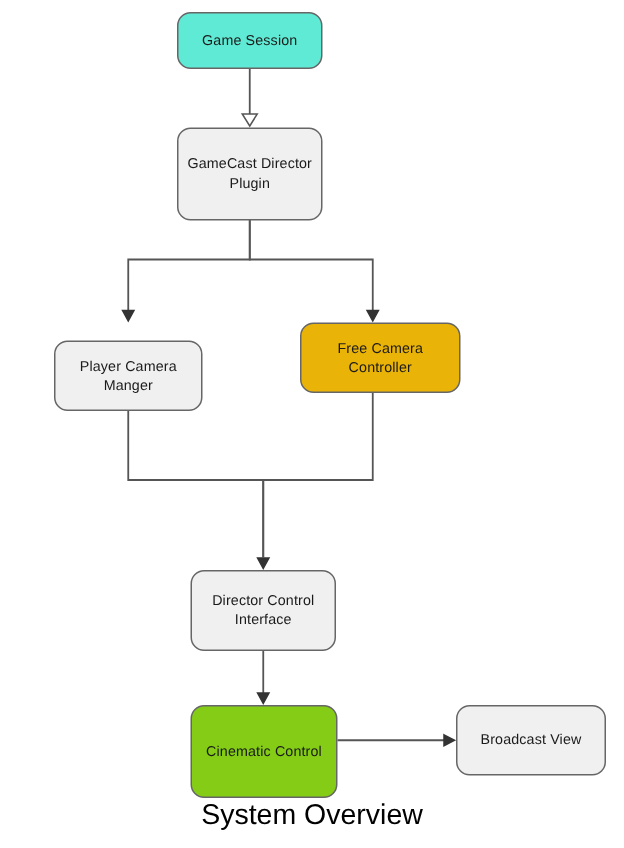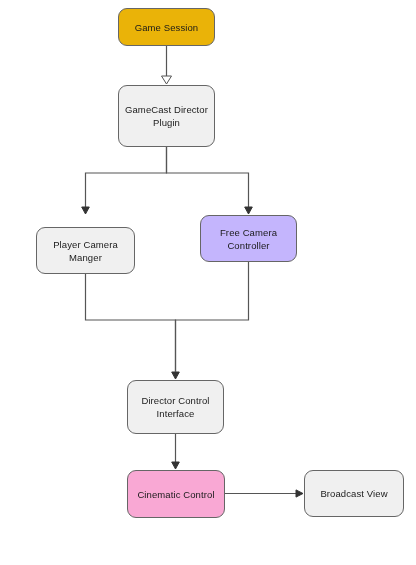--- a/index.html
+++ b/index.html
@@ -85,41 +85,42 @@
         <path d="M 175.5 427 L 175.5 462" fill="none" stroke="#555555" stroke-width="1.2"></path>
         <path d="M 171.7 462 L 179.3 462 L 175.5 469 Z" fill="#333333" stroke="#333333" stroke-width="1" stroke-linejoin="miter"></path>
       </g>
       <g>
         <path d="M 225 493.5 L 297 493.5" fill="none" stroke="#555555" stroke-width="1.2"></path>
         <path d="M 296 489.9 L 303 493.5 L 296 497.1 Z" fill="#333333" stroke="#333333" stroke-width="1" stroke-linejoin="miter"></path>
       </g>
     </svg>
 
   <div id="nodes-layer">
-      <div class="node" style="left: 118px; top: 8px; width: 97px; height: 38px; background: #eab308; border-color: rgb(102, 102, 102); color: rgb(26, 26, 26);">
+      <div class="node" style="left: 118px; top: 8px; width: 97px; height: 38px; background: #5eead4; border-color: rgb(102, 102, 102); color: rgb(26, 26, 26);">
         <span class="node-label">Game Session</span>
       </div>
       <div class="node" style="left: 118px; top: 85px; width: 97px; height: 62px; background: rgb(240, 240, 240); border-color: rgb(102, 102, 102); color: rgb(26, 26, 26);">
         <span class="node-label">GameCast Director
 Plugin</span>
       </div>
       <div class="node" style="left: 36px; top: 227px; width: 99px; height: 47px; background: rgb(240, 240, 240); border-color: rgb(102, 102, 102); color: rgb(26, 26, 26);">
         <span class="node-label">Player Camera
 Manger</span>
       </div>
-      <div class="node" style="left: 200px; top: 215px; width: 97px; height: 47px; background: #c4b5fd; border-color: rgb(102, 102, 102); color: rgb(26, 26, 26);">
+      <div class="node" style="left: 200px; top: 215px; width: 107px; height: 47px; background: #eab308; border-color: rgb(102, 102, 102); color: rgb(26, 26, 26);">
         <span class="node-label">Free Camera
 Controller</span>
       </div>
       <div class="node" style="left: 127px; top: 380px; width: 97px; height: 54px; background: rgb(240, 240, 240); border-color: rgb(102, 102, 102); color: rgb(26, 26, 26);">
         <span class="node-label">Director Control
 Interface</span>
       </div>
-      <div class="node" style="left: 127px; top: 470px; width: 98px; height: 48px; background: #f9a8d4; border-color: rgb(102, 102, 102); color: rgb(26, 26, 26);">
+      <div class="node" style="left: 127px; top: 470px; width: 98px; height: 62px; background: #84cc16; border-color: rgb(102, 102, 102); color: rgb(26, 26, 26);">
         <span class="node-label">Cinematic Control</span>
       </div>
       <div class="node" style="left: 304px; top: 470px; width: 100px; height: 47px; background: rgb(240, 240, 240); border-color: rgb(102, 102, 102); color: rgb(26, 26, 26);">
         <span class="node-label">Broadcast View</span>
       </div>
     </div>
 
+  <div id="diagram-title" style="top: 533px;">System Overview</div>
 
 </div>
 
 </body></html>

